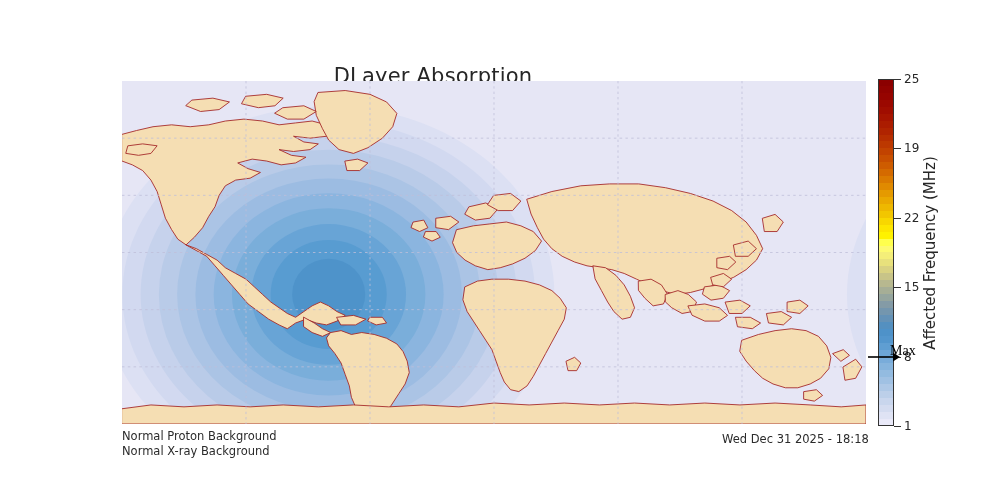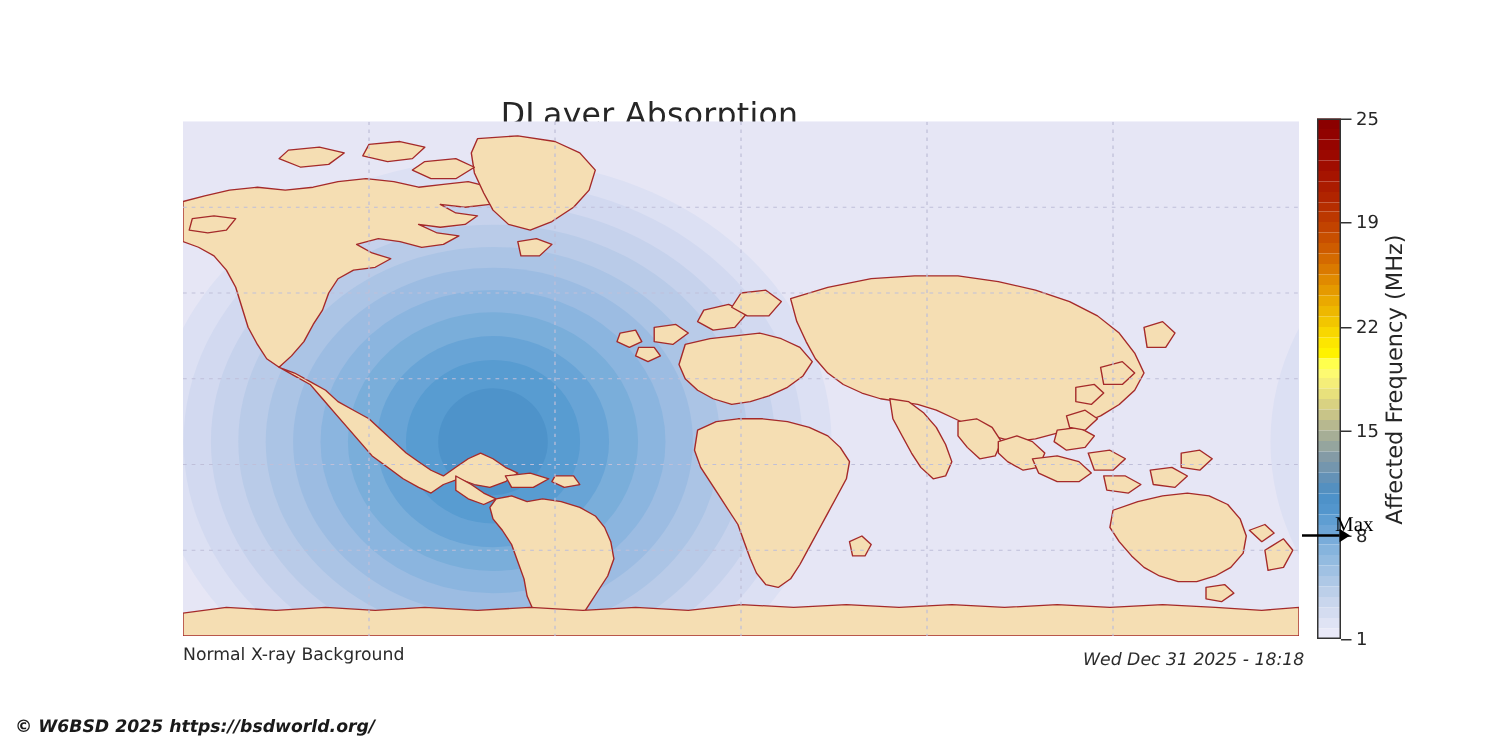--- a/index.html
+++ b/index.html
@@ -53,21 +53,21 @@
     font-family:Liberation Serif, serif;
     padding-left:20px;
   }
 
   
   .foot-left{
     position:absolute;left:122px;top:429px;font-size:11.5px;color:#2b2b2b;
     line-height:14.5px;
   }
   .foot-time{
-    position:absolute;left:722px;top:432px;font-size:11.5px;color:#2b2b2b;font-style:italic;
+    position:absolute;left:722px;top:432px;font-size:11.5px;color:#2b2b2b;
   }
   .copyright{
     position:absolute;left:10px;top:477px;font-size:11.5px;color:#1a1a1a;
     font-style:italic;font-weight:bold;
   }
 </style>
 </head>
 <body>
 
 <div id="page">
@@ -283,20 +283,20 @@
 
   <div class="maxmark" style="top: 342.6px;">
     <div class="mtext">Max</div>
     <svg width="36" height="26" style="position:absolute;left:0;top:0;">
       <line x1="2" y1="14" x2="27" y2="14" stroke="#000" stroke-width="1.6"></line>
       <polygon points="27,9.5 34,14 27,18.5" fill="#000"></polygon>
     </svg>
   </div>
 
   <div class="foot-left">
+    <div>Normal Proton Background</div>
     <div>Normal X-ray Background</div>
   </div>
 
   <div class="foot-time">Wed Dec 31 2025 - 18:18</div>
 
-  <div class="copyright">© W6BSD 2025 https://bsdworld.org/</div>
 
 </div>
 
 </body></html>

